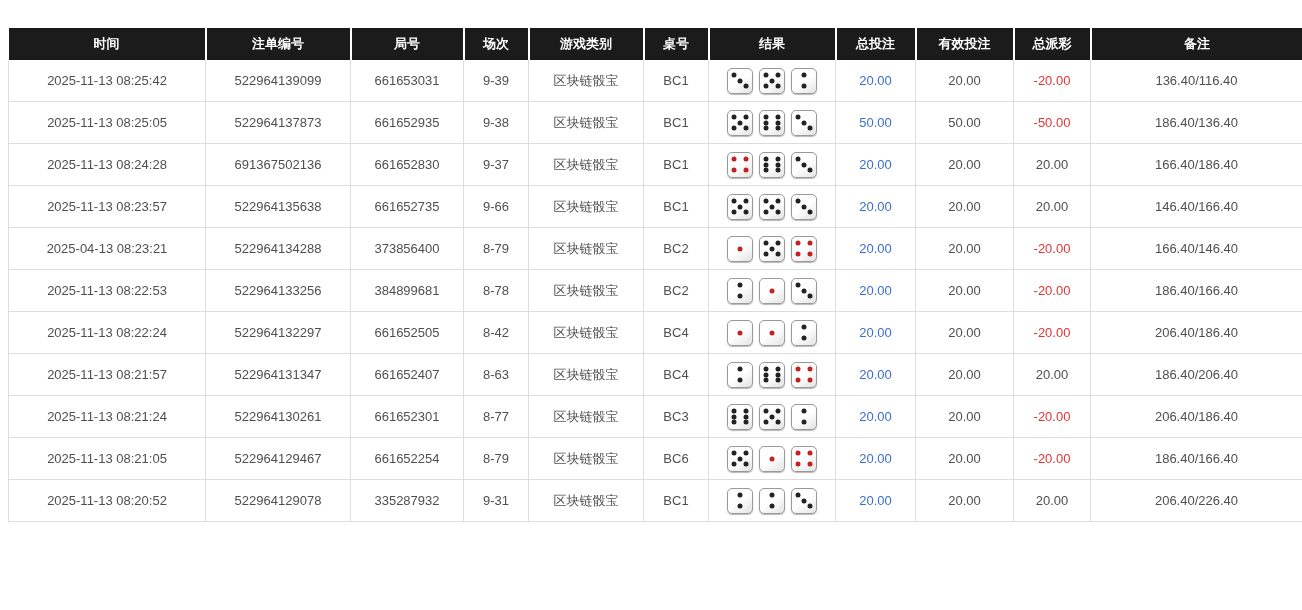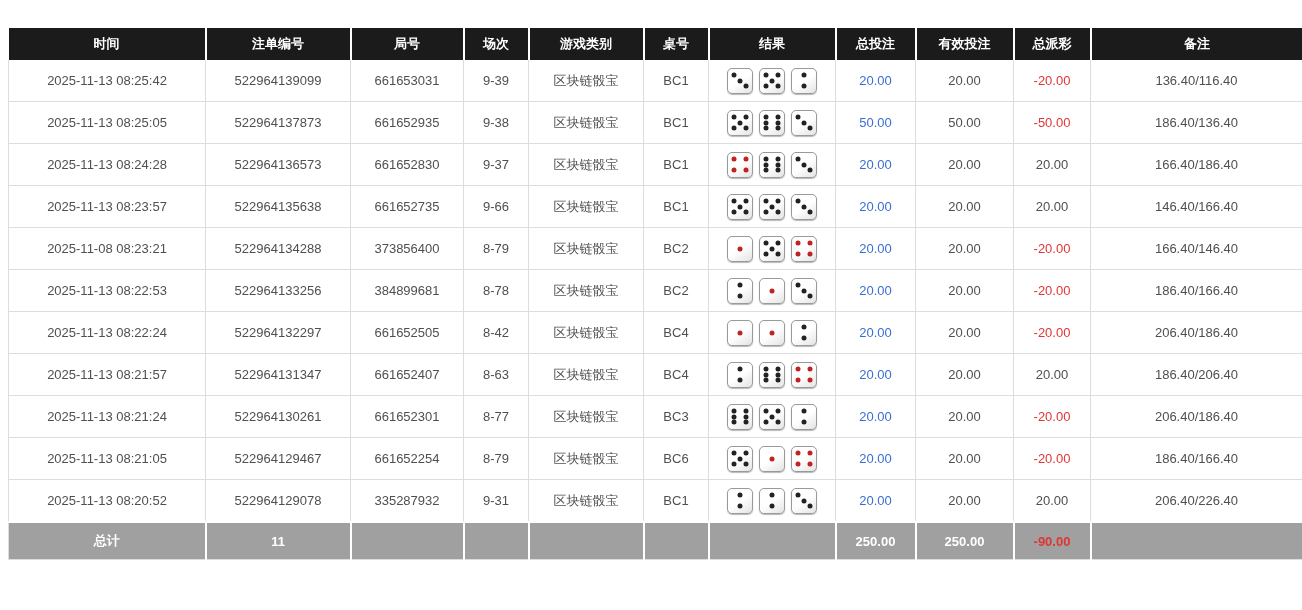--- a/index.html
+++ b/index.html
@@ -174,21 +174,21 @@
               </span>
             </span>
           </td>
           <td class="total-bet">50.00</td>
           <td>50.00</td>
           <td class="neg">-50.00</td>
           <td>186.40/136.40</td>
         </tr>
         <tr>
           <td>2025-11-13 08:24:28</td>
-          <td>522964136573</td>
+          <td>691367502136</td>
           <td>661652830</td>
           <td>9-37</td>
           <td>区块链骰宝</td>
           <td>BC1</td>
           <td>
             <span class="dice-group">
               <span class="die">
                 <span class="pip red" style="left: 27%; top: 27%;"></span>
                 <span class="pip red" style="left: 73%; top: 27%;"></span>
                 <span class="pip red" style="left: 27%; top: 73%;"></span>
@@ -243,21 +243,21 @@
                 <span class="pip" style="left: 73%; top: 73%;"></span>
               </span>
             </span>
           </td>
           <td class="total-bet">20.00</td>
           <td>20.00</td>
           <td>20.00</td>
           <td>146.40/166.40</td>
         </tr>
         <tr>
-          <td>2025-11-08 08:23:21</td>
+          <td>2025-04-13 08:23:21</td>
           <td>522964134288</td>
           <td>373856400</td>
           <td>8-79</td>
           <td>区块链骰宝</td>
           <td>BC2</td>
           <td>
             <span class="dice-group">
               <span class="die">
                 <span class="pip red" style="left: 50%; top: 50%;"></span>
               </span>
@@ -460,28 +460,15 @@
               </span>
             </span>
           </td>
           <td class="total-bet">20.00</td>
           <td>20.00</td>
           <td>20.00</td>
           <td>206.40/226.40</td>
         </tr>
       </tbody>
     <tbody id="tfoot">
-        <tr class="summary-row">
-          <td>总计</td>
-          <td>11</td>
-          <td></td>
-          <td></td>
-          <td></td>
-          <td></td>
-          <td></td>
-          <td>250.00</td>
-          <td>250.00</td>
-          <td class="neg">-90.00</td>
-          <td></td>
-        </tr>
       </tbody>
   </table>
 </div>
 
 </body></html>

